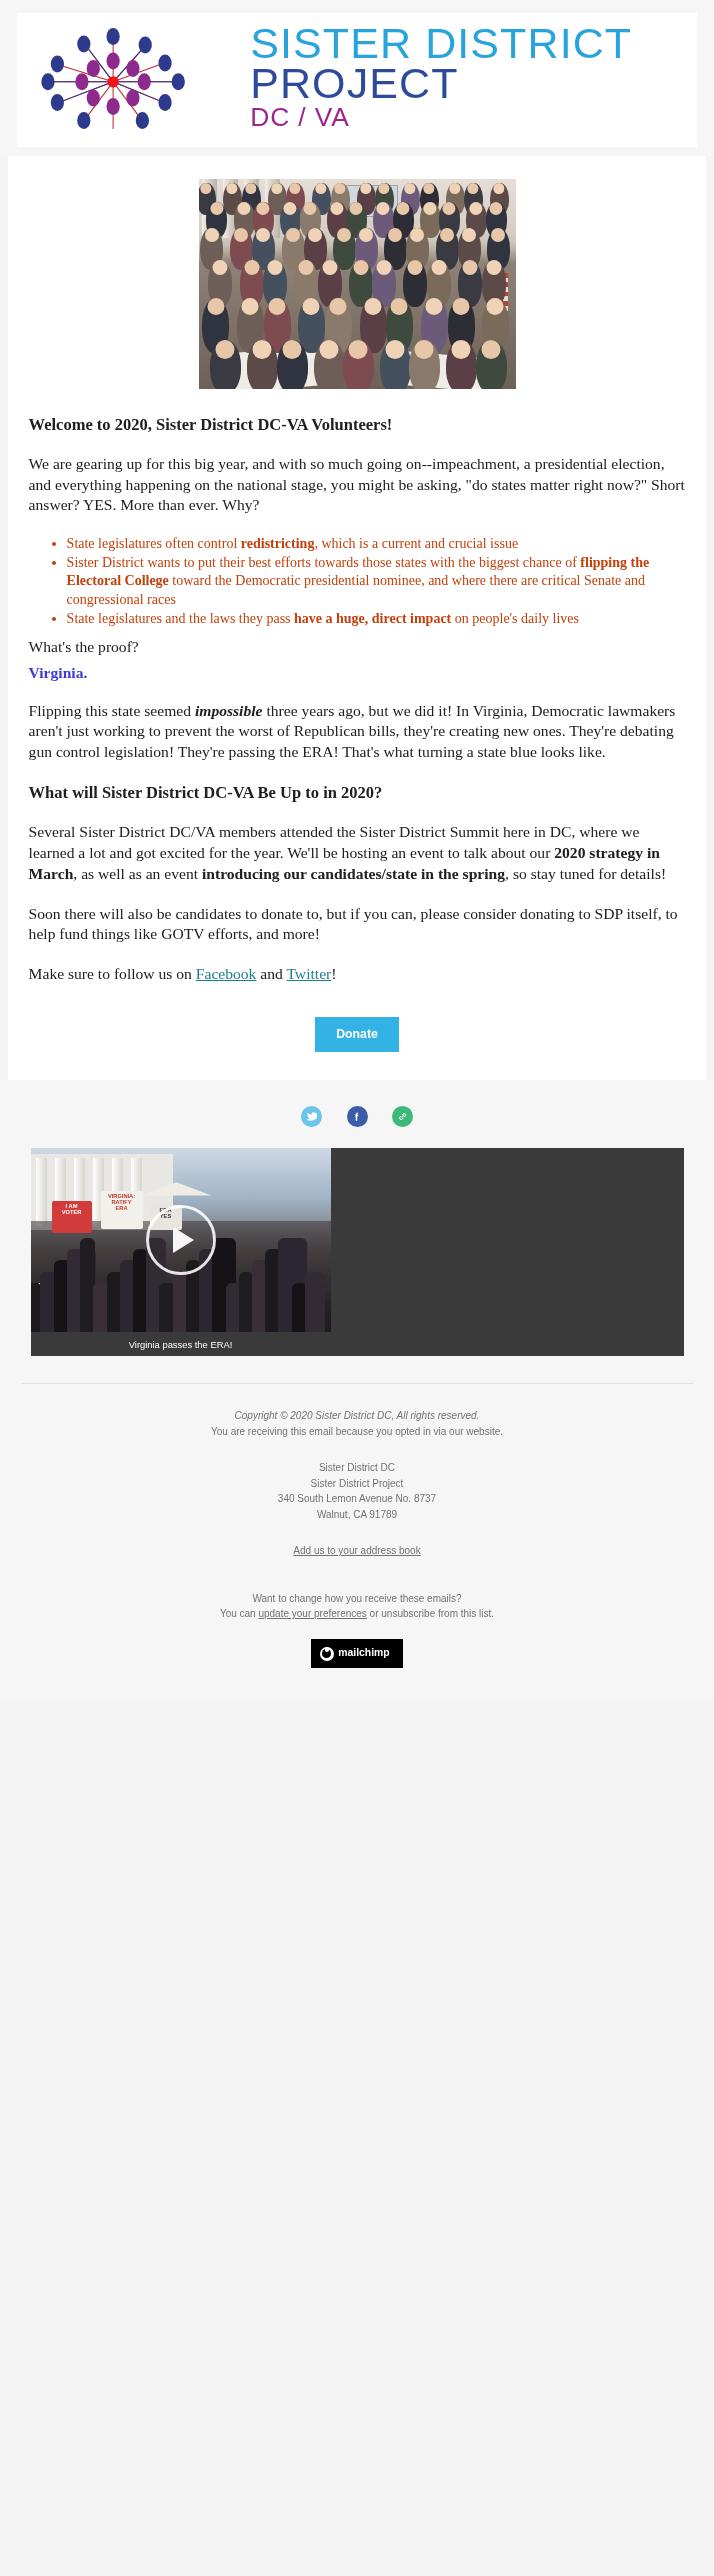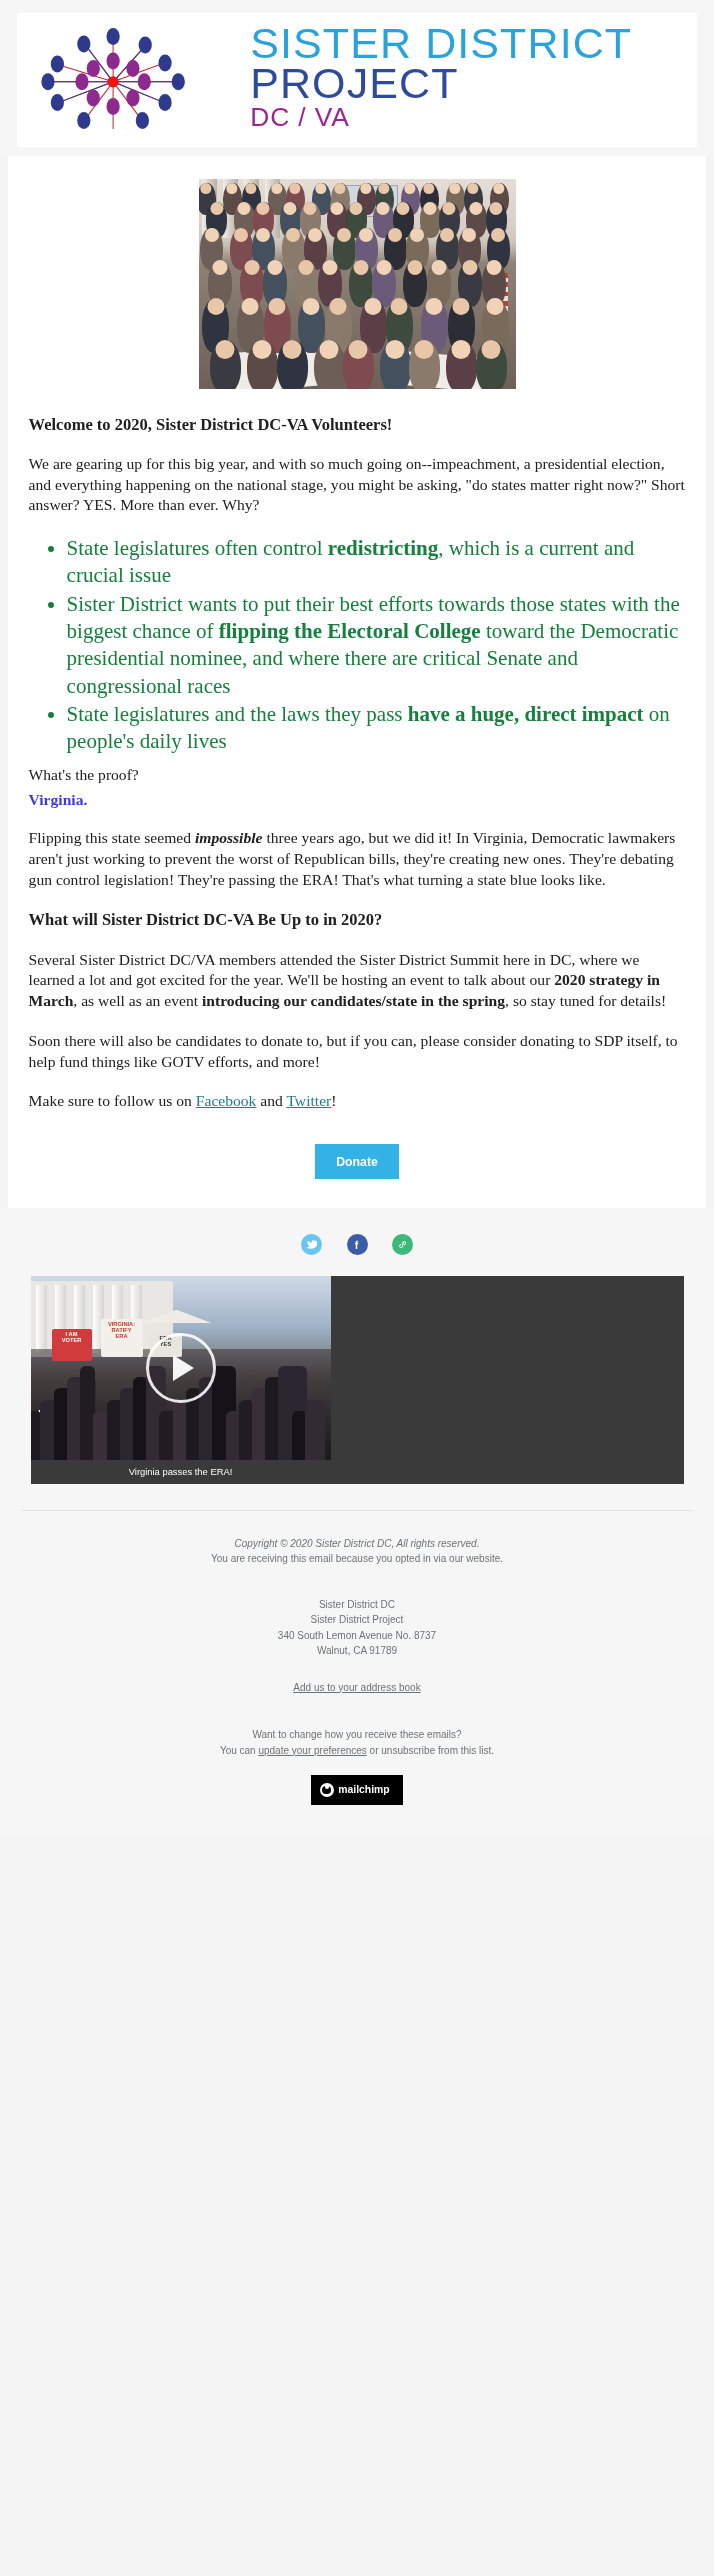--- a/index.html
+++ b/index.html
@@ -117,22 +117,22 @@
   p.para {
     font-size: 15.6px;
     color: #202020;
     line-height: 1.33;
     margin: 0 0 19px 0;
   }
   p.tight { margin-bottom: 5.7px; }
   ul.bullets {
     margin: 0 0 9.4px 0;
     padding-left: 38px;
-    font-size: 21px;
-    color: #15803d;
+    font-size: 14px;
+    color: #c2410c;
     line-height: 1.3;
   }
   ul.bullets li { margin-bottom: 0.9px; }
   .va {
     color: #3b3bdb;
     font-weight: bold;
     font-size: 15.6px;
     margin: 0 0 19px 0;
   }
   a.inline {
@@ -252,21 +252,21 @@
     font-family: "Liberation Sans", sans-serif;
     color: #6f7275;
     font-size: 10px;
     line-height: 1.55;
   }
   .footer hr {
     border: none; border-top: 0.9px solid #e2e2e2;
     margin: 0 0 24.6px 0;
   }
   .footer .copy { font-style: italic; margin-bottom: 0; }
-  .footer .opt { margin: 0 0 30px 0; }
+  .footer .opt { margin: 0 0 21px 0; }
   .footer .addr-label { font-weight: bold; color: #5f6265; }
   .footer .addr { margin: 0 0 21px 0; }
   .footer a {
     color: #6f7275; text-decoration: underline;
   }
   .footer .addbook { margin: 0 0 32px 0; }
   .footer .prefs { margin: 0 0 17px 0; }
   .mc-badge {
     display: inline-flex; align-items: center; gap: 4.7px;
     background: #000000; color: #ffffff;

